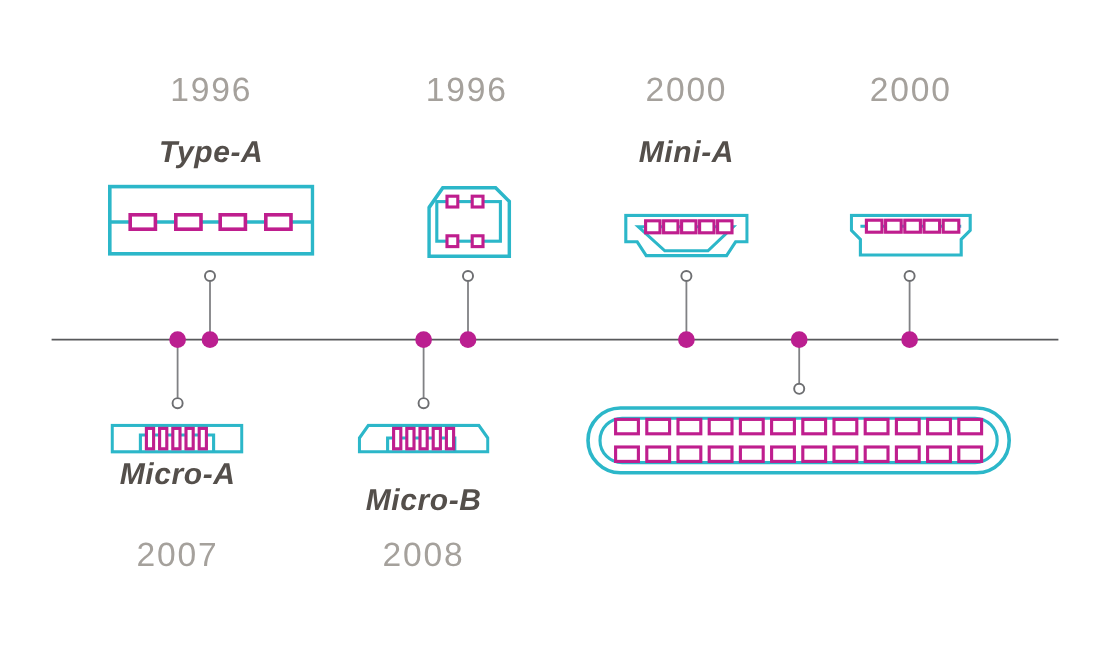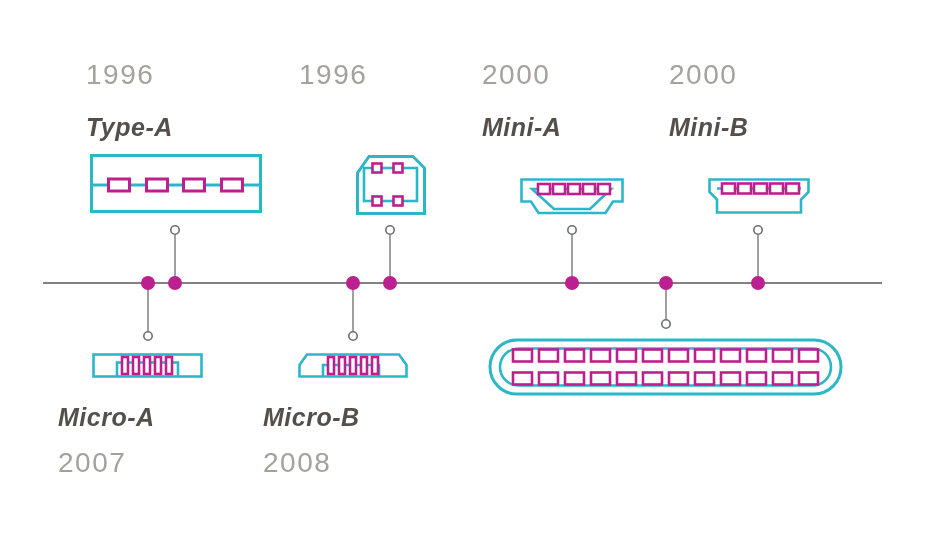--- a/index.html
+++ b/index.html
@@ -11,21 +11,21 @@
     --endpoint-ring:#6d6e71;
     --year-text:#a5a19c;
     --label-text:#544f4b;
     --background:#ffffff;
   }
   html,body{margin:0;padding:0;background:#e9e9e9;}
   .canvas{
     position:relative;width:925px;height:540px;background:var(--background);
     font-family:"Liberation Sans",sans-serif;overflow:hidden;margin:0 auto;
   }
-  .txt{position:absolute;width:180px;text-align:left;white-space:nowrap;}
+  .txt{position:absolute;width:180px;text-align:center;white-space:nowrap;}
   .year{font-size:28px;line-height:30px;font-weight:300;color:var(--year-text);letter-spacing:1.5px;}
   .label{font-size:25px;line-height:28px;font-weight:700;color:var(--label-text);letter-spacing:0.5px;font-style:italic;}
   svg{position:absolute;display:block;}
   .timeline-svg{left:0;top:0;}
   .axis{stroke:var(--timeline-line);stroke-width:1.6;}
   .stem{stroke:var(--stem-line);stroke-width:1.5;}
   .endpoint{fill:#fff;stroke:var(--endpoint-ring);stroke-width:1.6;}
   .dot{fill:var(--marker-dot);}
   .stk{stroke:var(--connector-outline);fill:none;stroke-width:3;stroke-linejoin:miter;}
   .stk2{stroke:var(--connector-outline);fill:none;stroke-width:2.6;}
@@ -37,23 +37,22 @@
 
 <div class="canvas">
 
   <div class="txt year" style="left:86px;top:60px">1996</div>
   <div class="txt year" style="left:299px;top:60px">1996</div>
   <div class="txt year" style="left:482px;top:60px">2000</div>
   <div class="txt year" style="left:669px;top:60px">2000</div>
 
   <div class="txt label" style="left:86px;top:113px">Type-A</div>
   <div class="txt label" style="left:482px;top:113px">Mini-A</div>
-  <div class="txt label" style="left:669px;top:113px">Mini-B</div>
 
-  <div class="txt label" style="left:58px;top:403px">Micro-A</div>
+  <div class="txt label" style="left:58px;top:381px">Micro-A</div>
   <div class="txt label" style="left:263px;top:403px">Micro-B</div>
 
   <div class="txt year" style="left:58px;top:448px">2007</div>
   <div class="txt year" style="left:263px;top:448px">2008</div>
 
   <svg class="timeline-svg" width="925" height="540" viewBox="0 0 925 540">
     <line class="axis" x1="43" y1="283" x2="882" y2="283"></line>
 
     <g>
       <line class="stem" x1="175" y1="234.5" x2="175" y2="283"></line>

